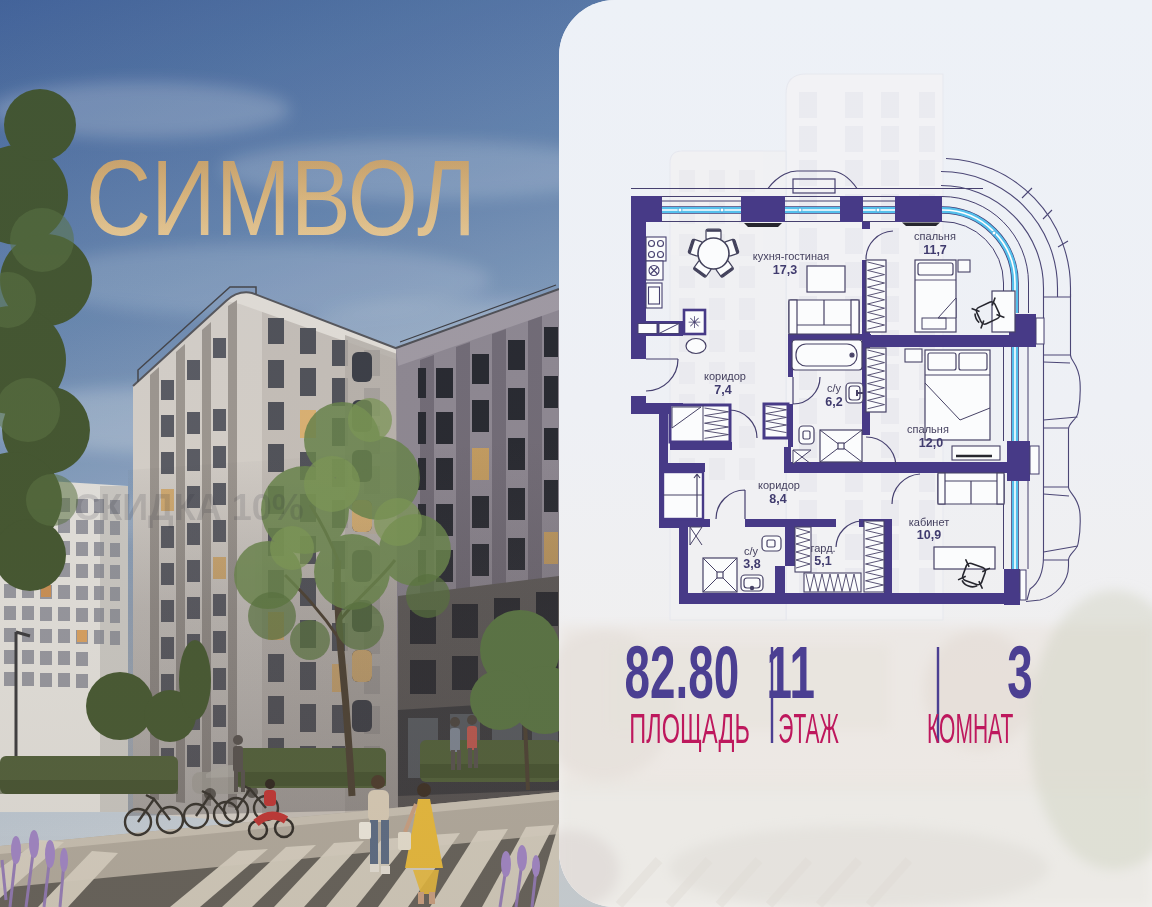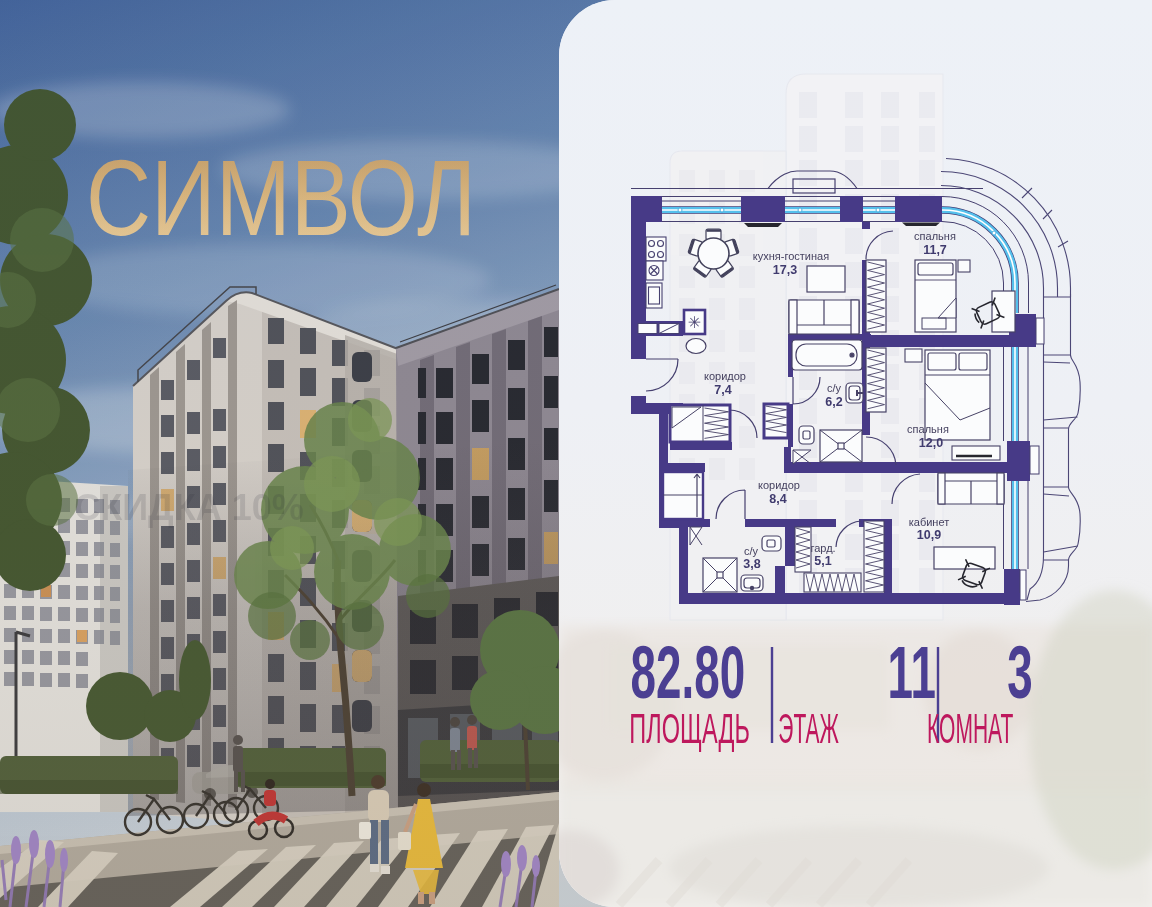--- a/index.html
+++ b/index.html
@@ -1026,24 +1026,24 @@
       <text x="823" y="551.5" font-size="11">гард.</text>
       <text x="823" y="565" font-size="12.5" font-weight="bold" fill="#403b6e">5,1</text>
     </g>
 
     <g stroke="#4b3f92" stroke-width="2.4">
       <path d="M772,647 L772,743"></path>
       <path d="M938,647 L938,743"></path>
     </g>
   </svg>
 
-  <div class="statnum" style="left:588px;top:635px;width:200px;text-align:center;"><span class="sq">82.80</span></div>
+  <div class="statnum" style="left:588px;top:635px;width:200px;text-align:left;"><span class="sq">82.80</span></div>
 
   <div class="statlbl" style="left:582px;top:708px;width:216px;text-align:center;"><span class="sl" style="transform:scaleX(0.56);">ПЛОЩАДЬ</span></div>
 
-  <div class="statnum" style="left:751px;top:635px;width:200px;text-align:right;"><span class="sq">11</span></div>
+  <div class="statnum" style="left:751px;top:635px;width:200px;text-align:left;"><span class="sq">11</span></div>
 
   <div class="statlbl" style="left:748px;top:708px;width:216px;"><span class="sl">ЭТАЖ</span></div>
 
   <div class="statnum" style="left:920px;top:635px;width:200px;text-align:center;"><span class="sq">3</span></div>
 
   <div class="statlbl" style="left:884px;top:708px;width:216px;"><span class="sl">КОМНАТ</span></div>
 </div>
 
 </body></html>

